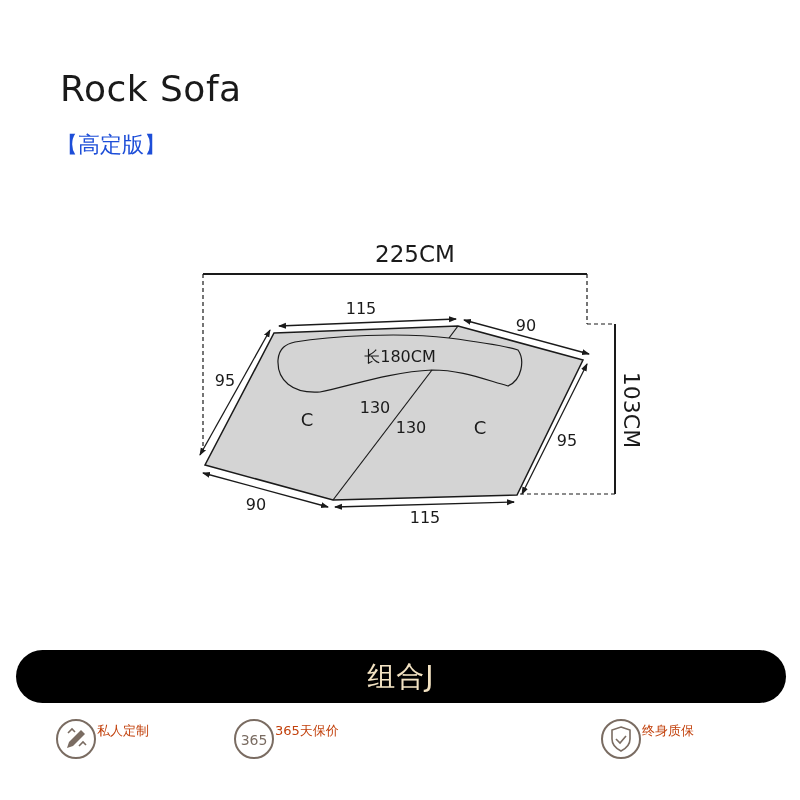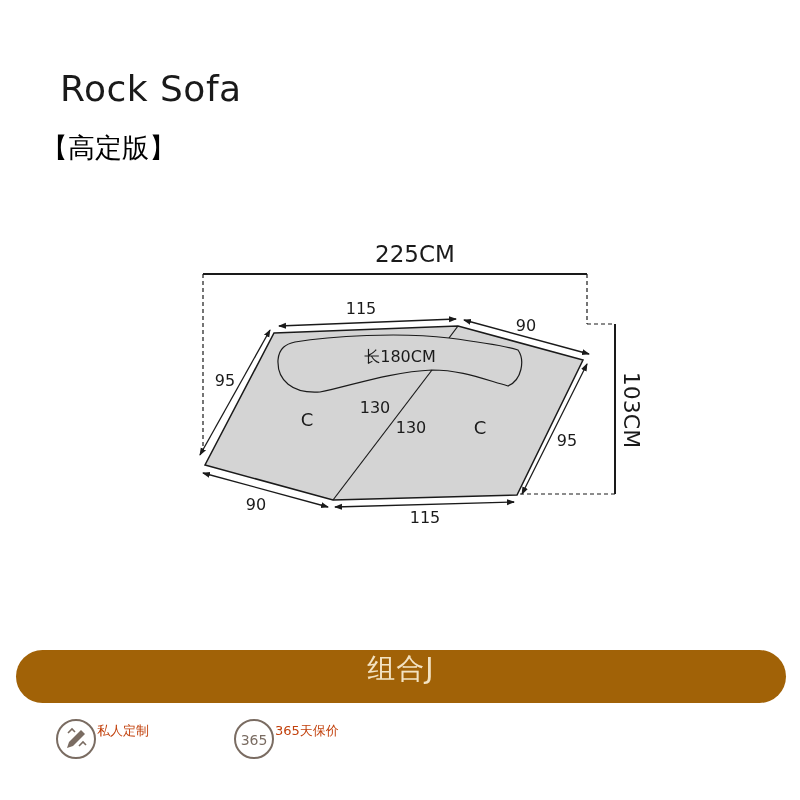--- a/index.html
+++ b/index.html
@@ -1,20 +1,20 @@
 <!DOCTYPE html>
 <html><head>
 <meta charset="utf-8">
 <style>
   html, body { margin:0; padding:0; background:#ffffff; }
   body { width:800px; height:800px; position:relative; overflow:hidden; font-family:"DejaVu Sans", sans-serif; color:#1a1a1a; }
   .title { position:absolute; left:60px; top:68px; font-size:36px; font-weight:400; letter-spacing:0.5px; color:#1a1a1a; }
-  .subtitle { position:absolute; left:41px; top:130px; font-size:27px; color:#000000; }
+  .subtitle { position:absolute; left:56px; top:130px; font-size:22px; color:#1d4ed8; }
   .diagram { position:absolute; left:0; top:0; width:800px; height:640px; }
-  .banner { position:absolute; left:16px; top:650px; width:770px; height:53px; background:#a16207; border-radius:27px; display:flex; align-items:flex-start; justify-content:center; }
+  .banner { position:absolute; left:16px; top:650px; width:770px; height:53px; background:#000000; border-radius:27px; display:flex; align-items:center; justify-content:center; }
   .banner-label { color:#f3e3c3; font-size:28px; letter-spacing:1px; }
   .features { position:absolute; left:0; top:718px; width:800px; height:70px; }
   .feature { position:absolute; top:0; width:160px; display:flex; flex-direction:row; align-items:flex-start; }
   .feature .icon { width:42px; height:42px; }
   .feature .label { margin-top:4px; font-size:13px; color:#c2410c; }
   svg text { font-family:"DejaVu Sans", sans-serif; }
 </style>
 </head>
 <body>
 
@@ -91,13 +91,21 @@
     </svg>
     <span class="label">私人定制</span>
   </div>
   <div class="feature" style="left:233px">
     <svg class="icon" viewBox="0 0 42 42">
       <circle cx="21" cy="21" r="19" fill="none" stroke="#7a6c62" stroke-width="2"></circle>
       <text x="21" y="27" font-size="14" text-anchor="middle" fill="#7a6c62">365</text>
     </svg>
     <span class="label">365天保价</span>
   </div>
+  <div class="feature" style="left:600px">
+    <svg class="icon" viewBox="0 0 42 42">
+      <circle cx="21" cy="21" r="19" fill="none" stroke="#7a6c62" stroke-width="2"></circle>
+      <path d="M21,9 L30,12 L30,21 C30,27 25,31 21,33 C17,31 12,27 12,21 L12,12 Z" fill="none" stroke="#7a6c62" stroke-width="1.6"></path>
+      <path d="M16,21 L20,25 L26,18" fill="none" stroke="#7a6c62" stroke-width="1.6"></path>
+    </svg>
+    <span class="label">终身质保</span>
+  </div>
 </div>
 
 </body></html>

